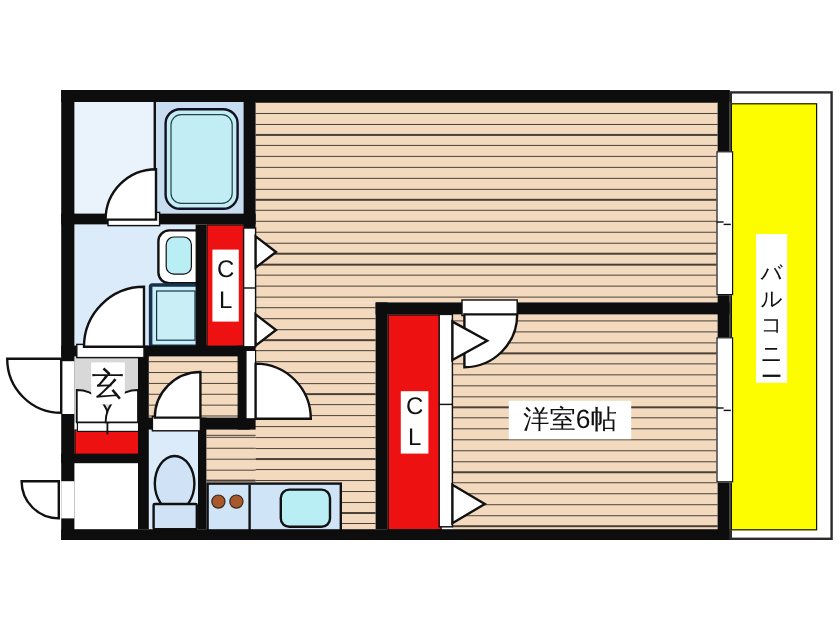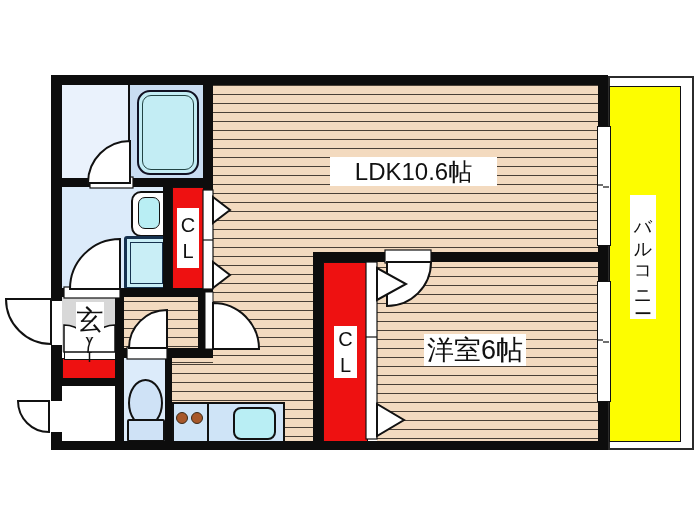--- a/index.html
+++ b/index.html
@@ -118,22 +118,21 @@
     <line x1="366" y1="337" x2="377" y2="337" stroke="#111" stroke-width="1.2"></line>
     <path d="M377,268 L377,300 L406,284 Z" fill="#ffffff" stroke="#111" stroke-width="2"></path>
     <path d="M377,404 L377,436 L404,420 Z" fill="#ffffff" stroke="#111" stroke-width="2"></path>
 
     <line x1="597" y1="185" x2="603" y2="185" stroke="#111" stroke-width="1.2"></line>
     <line x1="603" y1="187" x2="609" y2="187" stroke="#111" stroke-width="1.2"></line>
     <line x1="597" y1="340" x2="603" y2="340" stroke="#111" stroke-width="1.2"></line>
     <line x1="603" y1="342" x2="609" y2="342" stroke="#111" stroke-width="1.2"></line>
   </svg>
 
-  <div class="label" style="left:330px;top:157px;width:167px;height:29px;font-size:24px;">LDK10.6帖</div>
-  <div class="label" style="left:424px;top:334px;width:102px;height:32px;font-size:27px;">洋室6帖</div>
+  <div class="label" style="left:424px;top:334px;width:102px;height:32px;font-size:22px;">洋室6帖</div>
   <div class="label vertical" style="left:630px;top:195px;width:26px;height:124px;font-size:18px;">バルコニー</div>
   <div class="label" style="left:76px;top:302px;width:28px;height:35px;font-size:27px;">玄</div>
   <div class="label cl-label" style="left:177px;top:208px;width:22px;height:60px;font-size:20px;">
     <span>C</span>
     <span>L</span>
   </div>
   <div class="label cl-label" style="left:334px;top:326px;width:23px;height:52px;font-size:20px;">
     <span>C</span>
     <span>L</span>
   </div>

